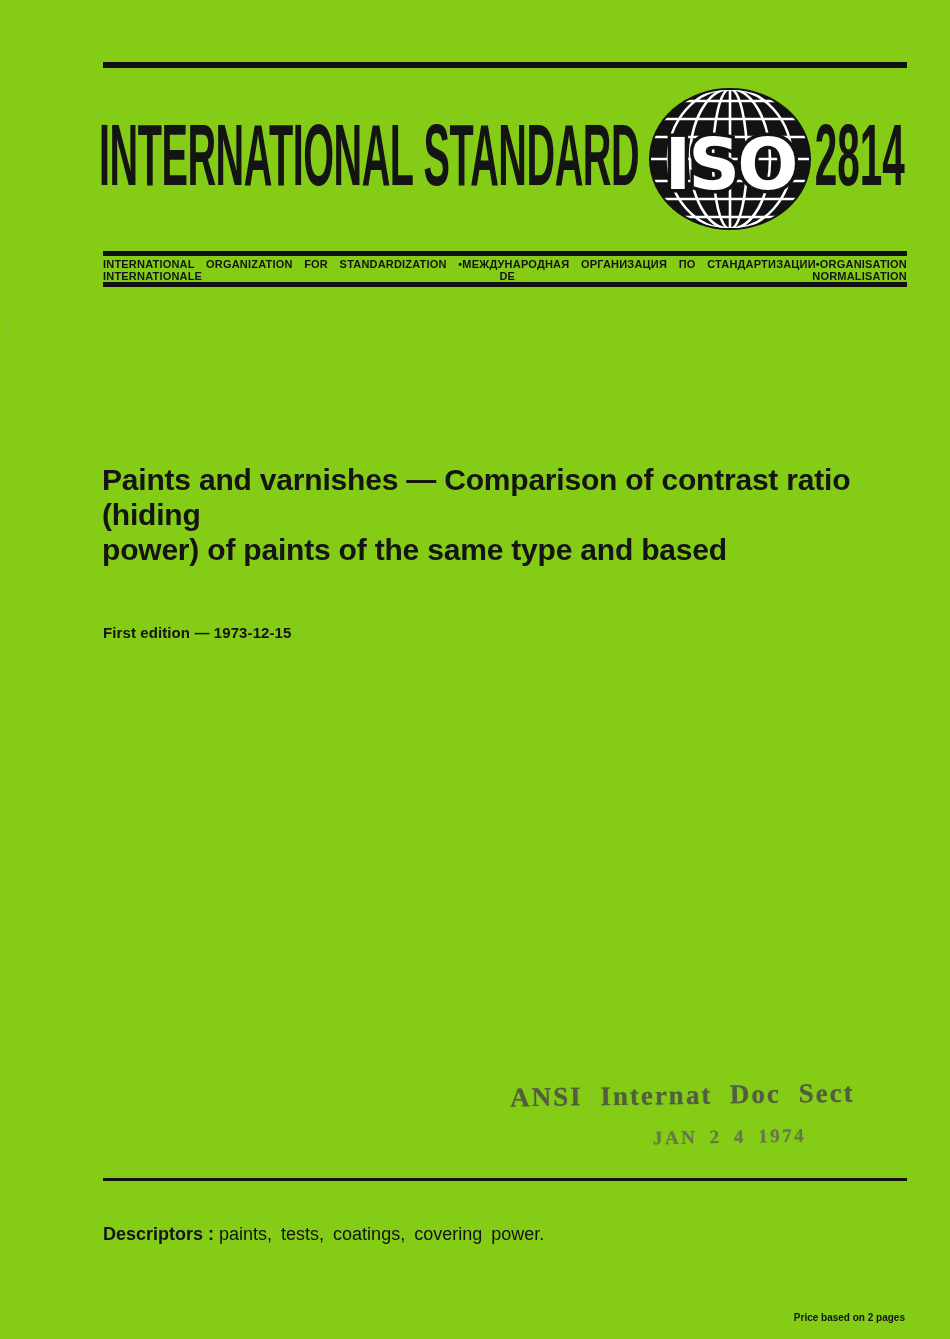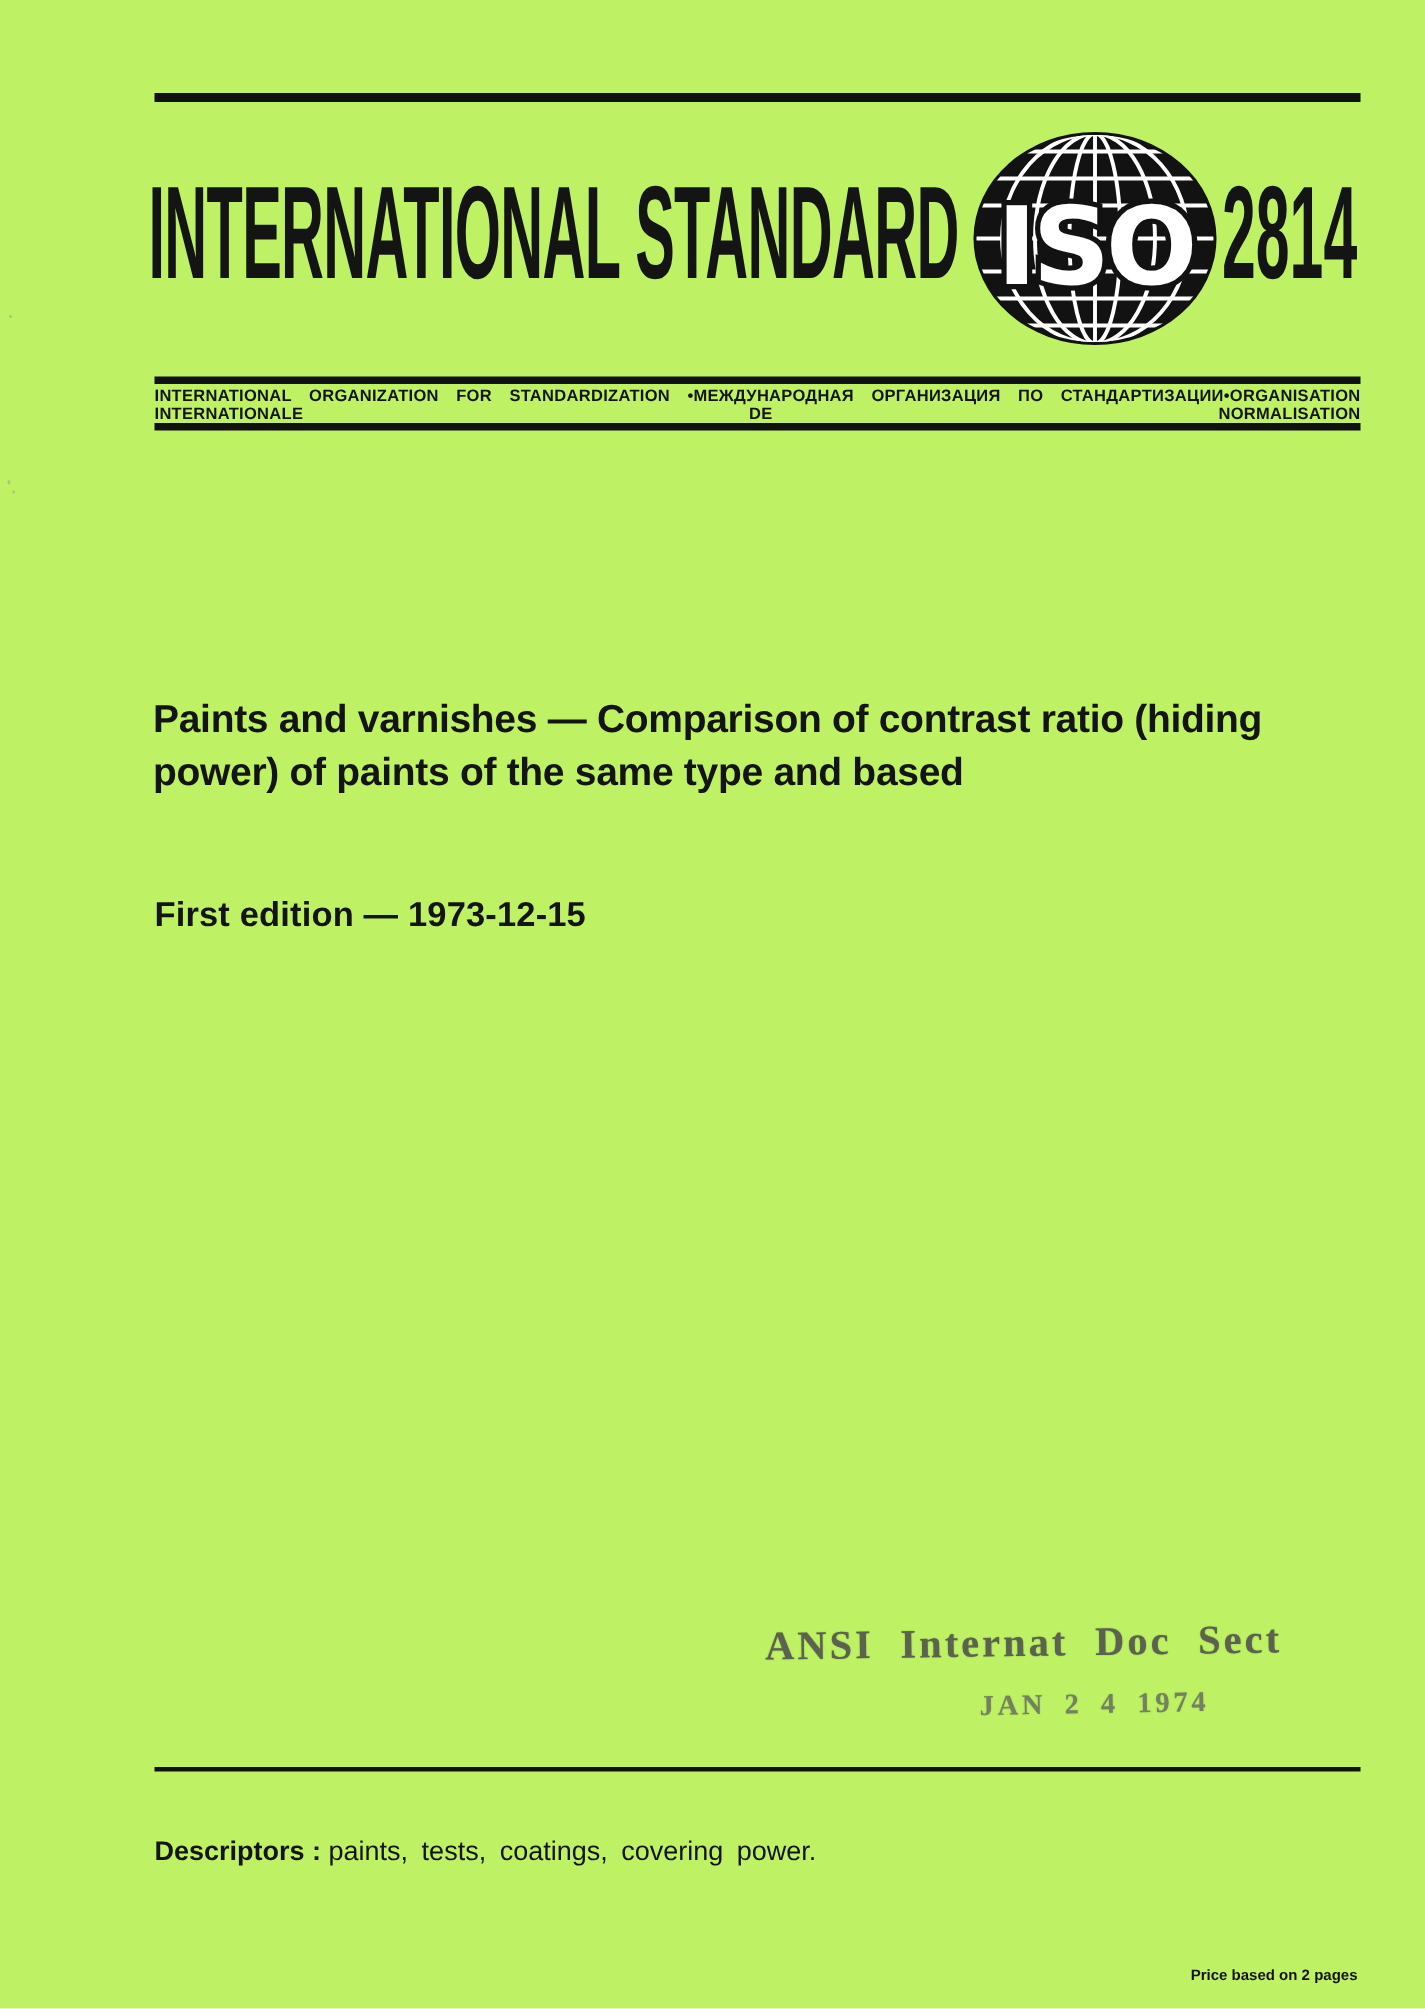--- a/index.html
+++ b/index.html
@@ -1,18 +1,18 @@
 <!DOCTYPE html>
 <html><head>
 <meta charset="utf-8">
 <style>
   html,body { margin:0; padding:0; background:#ffffff; }
   .page {
     position:relative; width:950px; height:1339px;
-    background:#bef264; color:#141414;
+    background:#84cc16; color:#141414;
     font-family:"Liberation Sans", sans-serif;
     overflow:hidden;
   }
   .rule { position:absolute; background:#111111; }
   .top-rule   { left:103px; width:804px; top:62px;  height:6px; }
   .org-rule-top    { left:103px; width:804px; top:251px; height:5px; }
   .org-rule-bottom { left:103px; width:804px; top:282px; height:5px; }
   .footer-rule     { left:103px; width:804px; top:1178px; height:3px; }
 
   .masthead-title {
@@ -30,27 +30,27 @@
   .iso-logo { position:absolute; left:648px; top:87px; width:164px; height:144px; }
 
   .org-line {
     position:absolute; left:103px; width:804px; top:258px;
     font-size:11px; font-weight:700; letter-spacing:0.2px; line-height:12px;
     text-align:justify; text-align-last:justify;
   }
 
   .doc-title {
     position:absolute; left:102px; top:462px; width:820px;
-    font-size:26px; font-weight:700; line-height:35px; letter-spacing:-0.2px;
+    font-size:30px; font-weight:700; line-height:35px; letter-spacing:-0.2px;
   }
   .doc-title span { display:block; }
 
   .edition-line {
-    position:absolute; left:103px; top:596px;
-    font-size:23px; font-weight:700; letter-spacing:0.1px;
+    position:absolute; left:103px; top:624px;
+    font-size:15px; font-weight:700; letter-spacing:0.1px;
   }
 
   .stamp-office {
     position:absolute; left:510px; top:1080px;
     font-family:"Liberation Serif", serif; font-weight:700;
     font-size:27px; color:#4a4a4a; letter-spacing:2px; word-spacing:9px;
     transform:rotate(-0.8deg); opacity:0.85; white-space:nowrap;
     text-shadow:0 0 1px rgba(74,74,74,0.6);
   }
   .stamp-date {

